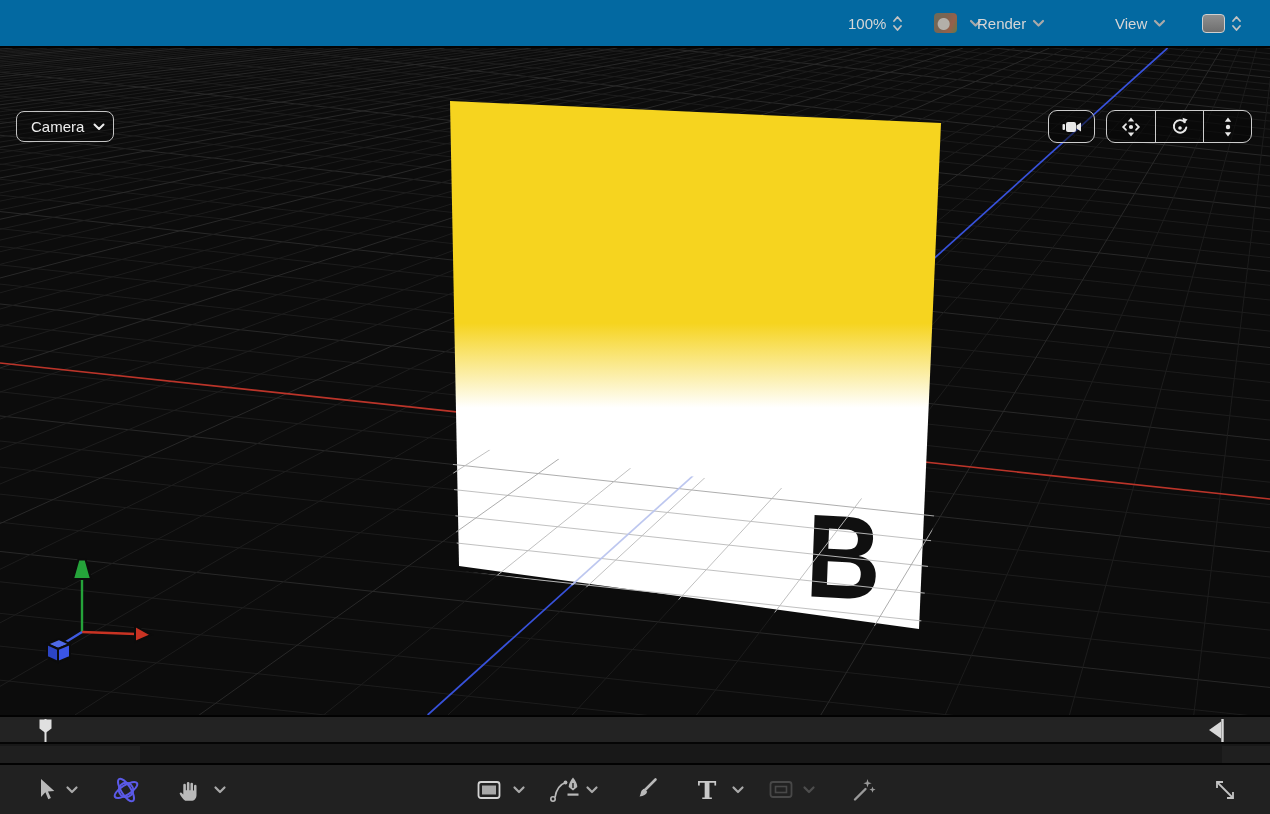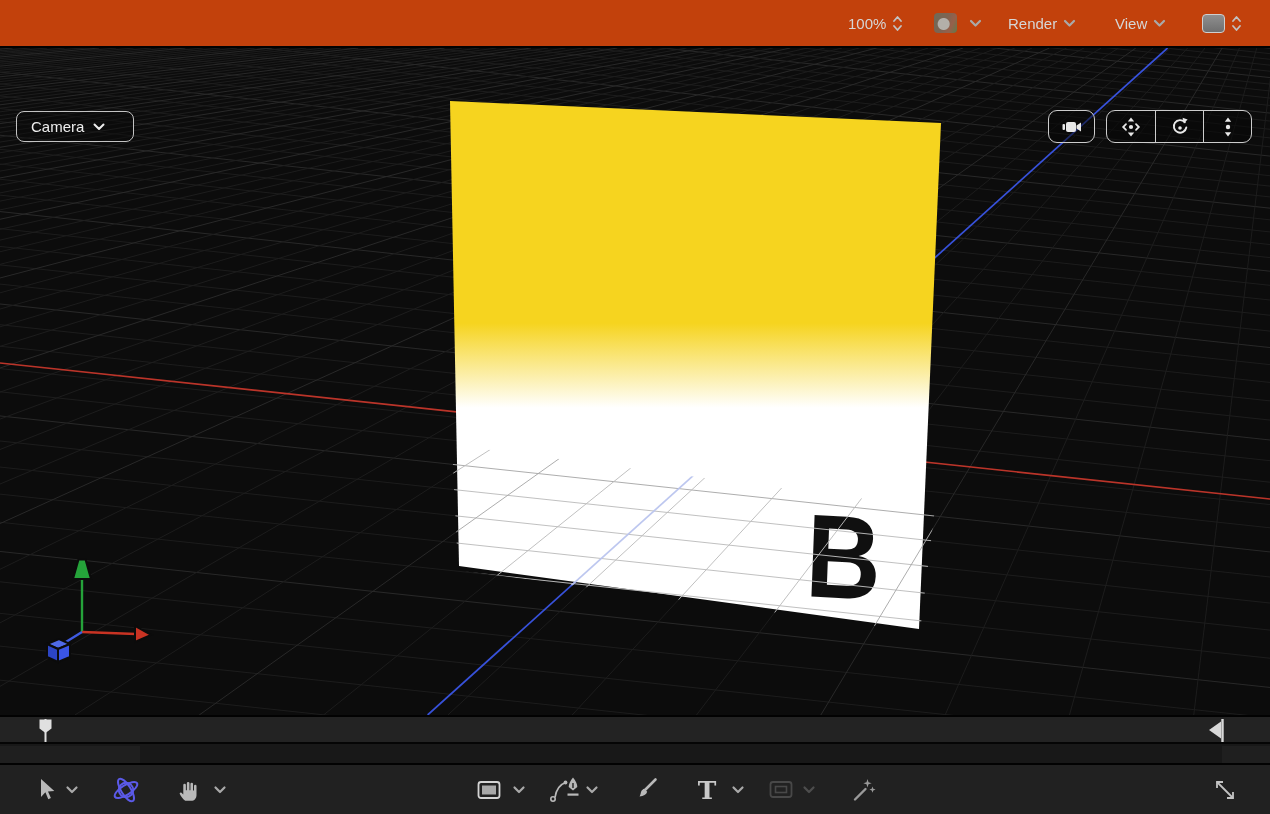--- a/index.html
+++ b/index.html
@@ -5,21 +5,21 @@
   * { margin:0; padding:0; box-sizing:border-box; }
   html,body { background:#000; }
   #app {
     position:relative; width:1270px; height:814px; overflow:hidden;
     background:#0b0b0b; font-family:"Liberation Sans", sans-serif;
     -webkit-font-smoothing:antialiased;
   }
   
   .top-toolbar {
     position:absolute; left:0; top:0; width:1270px; height:48px;
-    background:#c2410c; border-bottom:2px solid #020202;
+    background:#0369a1; border-bottom:2px solid #020202;
     color:#d6d6d6; font-size:15px;
   }
   .tt-item { position:absolute; top:0; height:46px; display:flex; align-items:center; gap:6px; }
   .stepper { display:flex; flex-direction:column; align-items:center; color:#c2c2c2; }
   .swatch {
     width:23px; height:20px; border-radius:4px;
     background:
       radial-gradient(circle at 42% 55%, #b3afa9 0 5.5px, rgba(0,0,0,0) 6.5px),
       linear-gradient(115deg, #6e6a58 0%, #7d6452 45%, #96604a 72%, #5f7a4a 100%);
   }
@@ -38,21 +38,21 @@
   }
   .plane .letterB {
     position:absolute; left:356px; top:404px;
     font-weight:bold; font-size:104px; line-height:1; color:#101010;
     transform:scaleY(1.14) rotate(2.5deg);
   }
   #gridFront { z-index:3; }
   .gizmo { z-index:4; }
   
   .camera-btn {
-    position:absolute; left:16px; top:63px; height:31px; padding:0 28px 0 14px;
+    position:absolute; left:16px; top:63px; height:31px; padding:0 8px 0 14px;
     display:flex; align-items:center; gap:9px; z-index:5;
     border:1.5px solid #c3c3c3; border-radius:8px; background:rgba(10,10,10,.45);
     color:#ededed; font-size:15px;
   }
   
   .view-controls { position:absolute; right:18px; top:62px; display:flex; gap:11px; z-index:5; }
   .vc-btn, .vc-group {
     height:33px; border:1.5px solid #cccccc; border-radius:9px;
     background:rgba(8,8,8,.55); display:flex; align-items:center; color:#e8e8e8;
   }
@@ -95,21 +95,21 @@
             <path d="M2 11l3.5 4L9 11" stroke="currentColor" stroke-width="1.8" fill="none" stroke-linecap="round" stroke-linejoin="round"></path>
           </svg>
       </span>
     </div>
     <div class="tt-item" style="left:934px;">
       <span class="swatch"></span>
       <svg class="chev-small" style="margin-left:6px" width="13" height="9" viewBox="0 0 13 9">
           <path d="M2 2l4.5 4.5L11 2" stroke="currentColor" stroke-width="2.2" fill="none" stroke-linecap="round" stroke-linejoin="round"></path>
         </svg>
     </div>
-    <div class="tt-item" style="left:1008px;">
+    <div class="tt-item" style="left:977px;">
       <span>Render</span>
       <svg class="chev-small" width="13" height="9" viewBox="0 0 13 9">
           <path d="M2 2l4.5 4.5L11 2" stroke="currentColor" stroke-width="2.2" fill="none" stroke-linecap="round" stroke-linejoin="round"></path>
         </svg>
     </div>
     <div class="tt-item" style="left:1115px;text-align:right;">
       <span>View</span>
       <svg class="chev-small" width="13" height="9" viewBox="0 0 13 9">
           <path d="M2 2l4.5 4.5L11 2" stroke="currentColor" stroke-width="2.2" fill="none" stroke-linecap="round" stroke-linejoin="round"></path>
         </svg>

